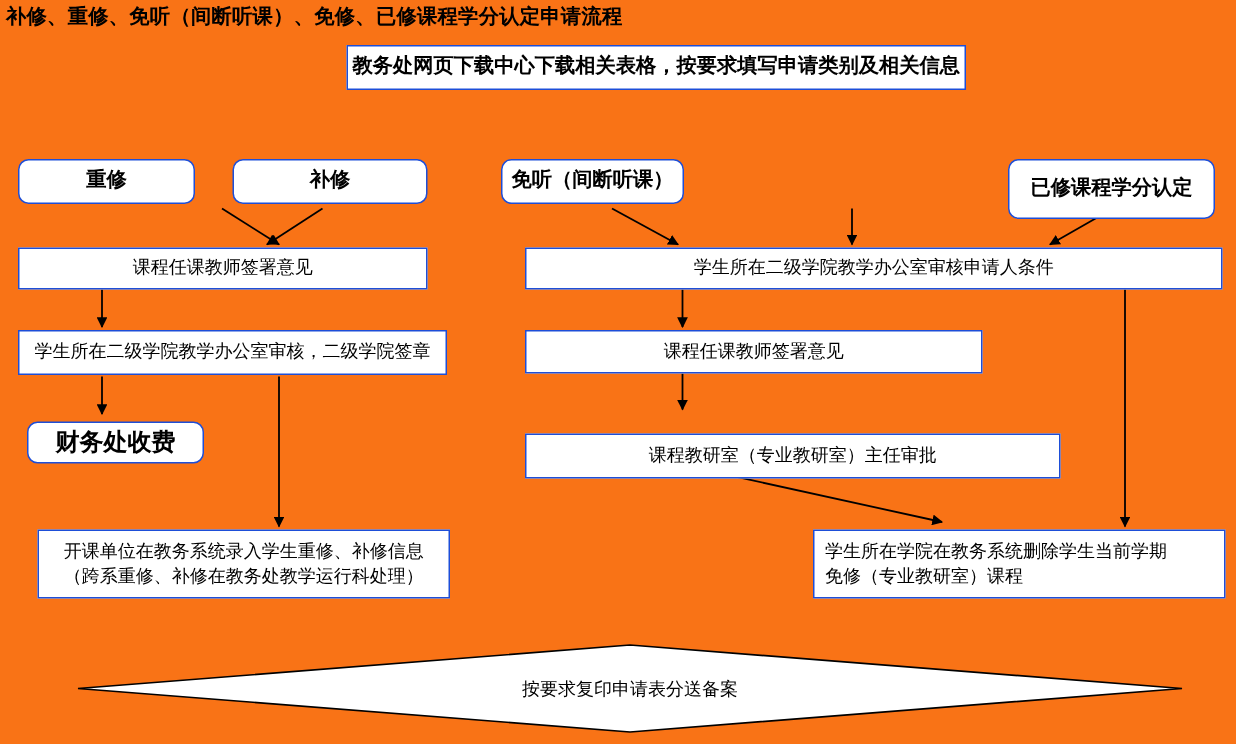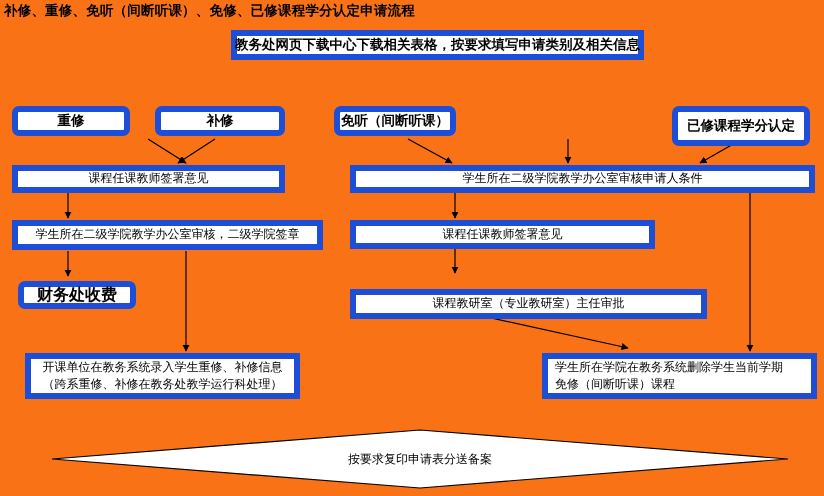--- a/index.html
+++ b/index.html
@@ -31,21 +31,21 @@
     left: 4px;
     top: 2px;
     font-size: 13.5px;
     font-weight: bold;
     letter-spacing: 0.2px;
     white-space: nowrap;
   }
   .node {
     position: absolute;
     box-sizing: border-box;
-    border: 6px solid #1d4ed8;
+    border: 1px solid #1d4ed8;
     background: #ffffff;
     display: flex;
     align-items: center;
     justify-content: center;
     text-align: center;
     font-size: 12px;
     line-height: 1.45;
     padding: 0 4px;
   }
   .node.rounded {
@@ -147,21 +147,21 @@
   <div class="node rounded strongtitle" style="left:334px; top:106px; width:122px; height:30px;">
     <span class="line">免听（间断听课）</span>
   </div>
   <div class="node rounded strongtitle" style="left:672px; top:106px; width:138px; height:40px;">
     <span class="line">已修课程学分认定</span>
   </div>
 
   <div class="node" style="left:12px; top:165px; width:273px; height:28px;">
     <span class="line">课程任课教师签署意见</span>
   </div>
-  <div class="node" style="left:12px; top:220px; width:311px; height:30px;">
+  <div class="node" style="left:12px; top:220px; width:286px; height:30px;">
     <span class="line">学生所在二级学院教学办公室审核，二级学院签章</span>
   </div>
   <div class="node rounded bold" style="left:18px; top:281px; width:118px; height:28px;">
     <span class="line">财务处收费</span>
   </div>
   <div class="node" style="left:25px; top:353px; width:275px; height:46px;">
     <span class="lines">
       <span class="line">开课单位在教务系统录入学生重修、补修信息</span>
       <span class="line">（跨系重修、补修在教务处教学运行科处理）</span>
     </span>
@@ -172,21 +172,21 @@
   </div>
   <div class="node" style="left:350px; top:220px; width:305px; height:29px;">
     <span class="line">课程任课教师签署意见</span>
   </div>
   <div class="node" style="left:350px; top:289px; width:357px; height:30px;">
     <span class="line">课程教研室（专业教研室）主任审批</span>
   </div>
   <div class="node leftalign" style="left:542px; top:353px; width:275px; height:46px;">
     <span class="lines">
       <span class="line">学生所在学院在教务系统删除学生当前学期</span>
-      <span class="line">免修（间断听课）课程</span>
+      <span class="line">免修（专业教研室）课程</span>
     </span>
   </div>
 
   <div class="diamond-wrap">
     <svg viewBox="0 0 740 62" width="740" height="62" xmlns="http://www.w3.org/2000/svg">
       <polygon points="2,31 370,2 738,31 370,60" fill="#ffffff" stroke="#000000" stroke-width="1.1"></polygon>
     </svg>
     <div class="diamond-label">
       <span class="line">按要求复印申请表分送备案</span>
     </div>

